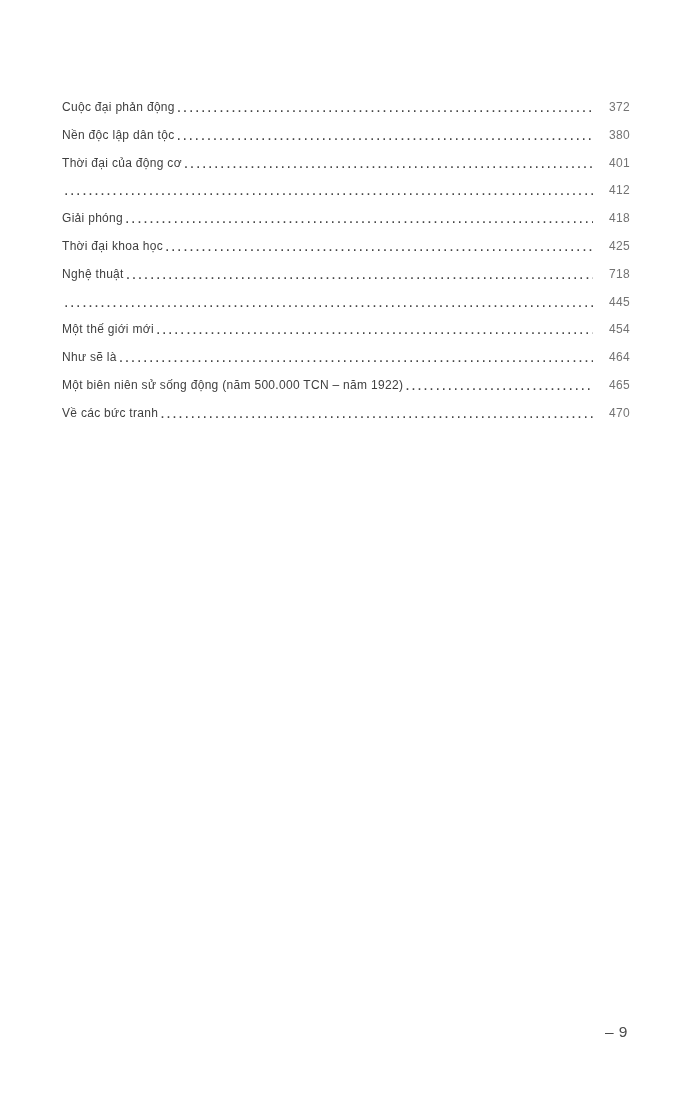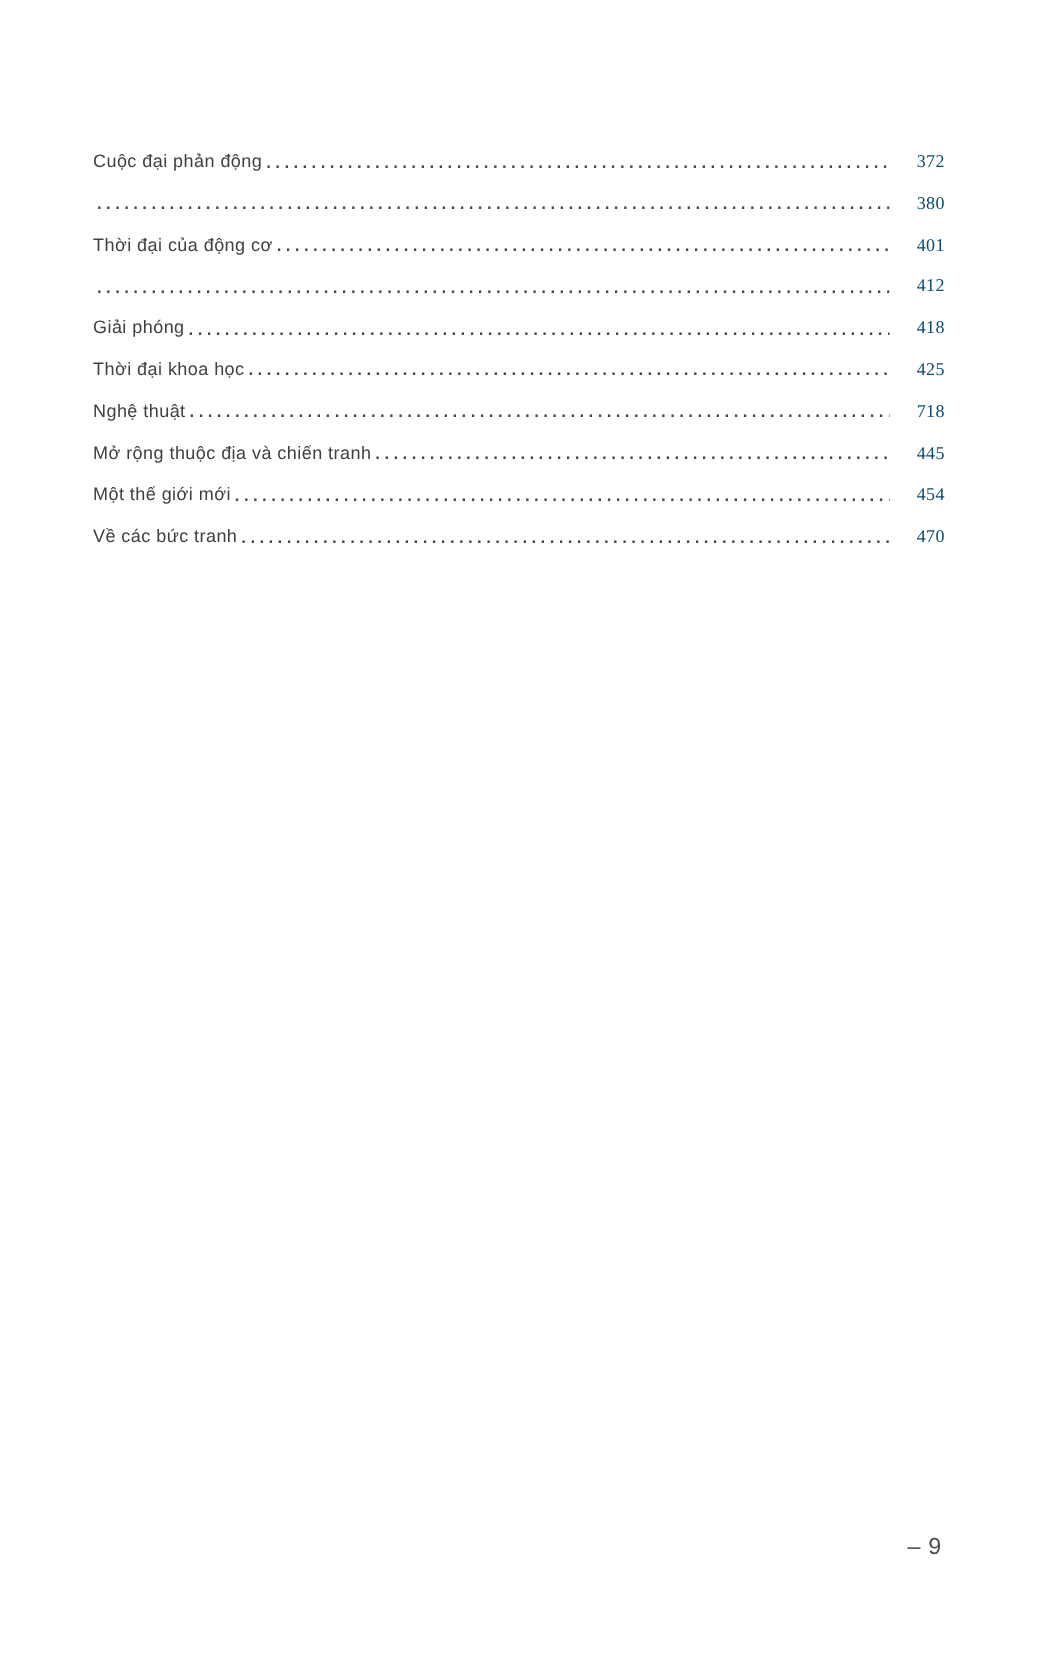--- a/index.html
+++ b/index.html
@@ -43,22 +43,21 @@
   }
   .toc-leader::after {
     content: ".....................................................................................................................................................................";
     letter-spacing: 1.6px;
     font-size: 16px;
   }
   .toc-num {
     flex: 0 0 auto;
     min-width: 34px;
     text-align: right;
-    color: #0c4a6e;
-    font-family: Liberation Serif, serif;
+    color: #737373;
   }
   .footer-page-num {
     position: absolute;
     top: 1022px;
     right: 72px;
     font-size: 15.5px;
     line-height: 20px;
     letter-spacing: 0.5px;
     color: #4a4a4a;
   }
@@ -70,20 +69,21 @@
 
   <div class="toc">
 
     <div class="toc-row">
       <span class="toc-title">Cuộc đại phản động</span>
       <span class="toc-leader"></span>
       <span class="toc-num">372</span>
     </div>
 
     <div class="toc-row">
+      <span class="toc-title">Nền độc lập dân tộc</span>
       <span class="toc-leader"></span>
       <span class="toc-num">380</span>
     </div>
 
     <div class="toc-row">
       <span class="toc-title">Thời đại của động cơ</span>
       <span class="toc-leader"></span>
       <span class="toc-num">401</span>
     </div>
 
@@ -104,32 +104,41 @@
       <span class="toc-num">425</span>
     </div>
 
     <div class="toc-row">
       <span class="toc-title">Nghệ thuật</span>
       <span class="toc-leader"></span>
       <span class="toc-num">718</span>
     </div>
 
     <div class="toc-row">
-      <span class="toc-title">Mở rộng thuộc địa và chiến tranh</span>
       <span class="toc-leader"></span>
       <span class="toc-num">445</span>
     </div>
 
     <div class="toc-row">
       <span class="toc-title">Một thế giới mới</span>
       <span class="toc-leader"></span>
       <span class="toc-num">454</span>
     </div>
 
+    <div class="toc-row">
+      <span class="toc-title">Như sẽ là</span>
+      <span class="toc-leader"></span>
+      <span class="toc-num">464</span>
+    </div>
 
+    <div class="toc-row">
+      <span class="toc-title">Một biên niên sử sống động (năm 500.000 TCN – năm 1922)</span>
+      <span class="toc-leader"></span>
+      <span class="toc-num">465</span>
+    </div>
 
     <div class="toc-row">
       <span class="toc-title">Về các bức tranh</span>
       <span class="toc-leader"></span>
       <span class="toc-num">470</span>
     </div>
 
   </div>
 
   <div class="footer-page-num">– 9</div>

